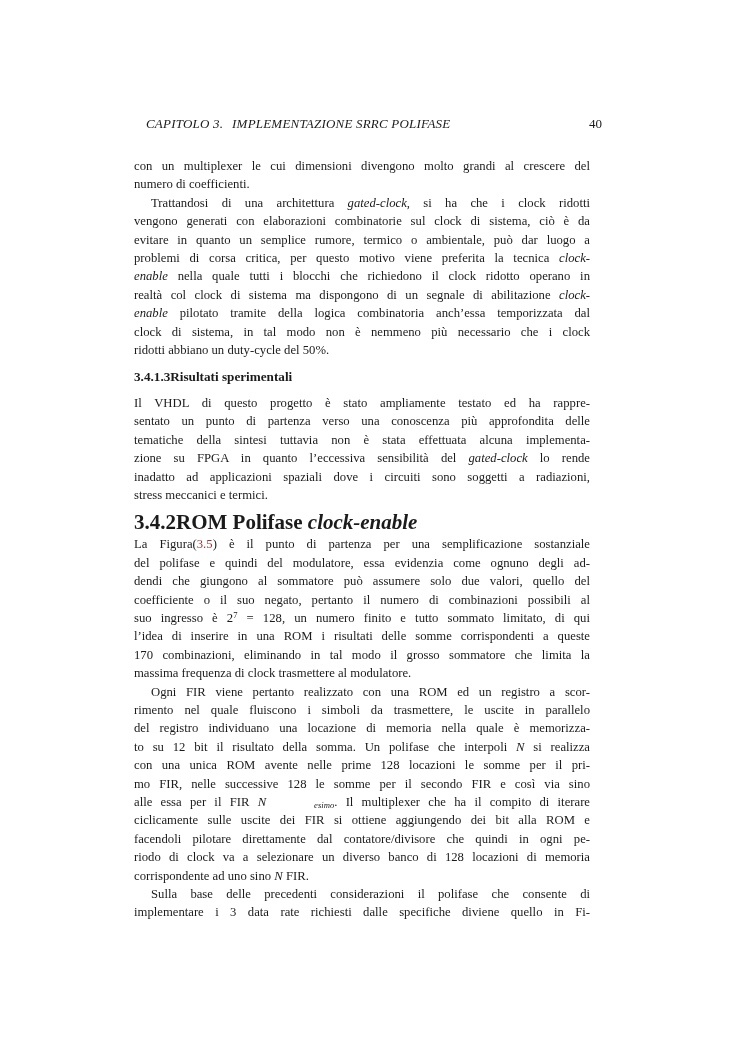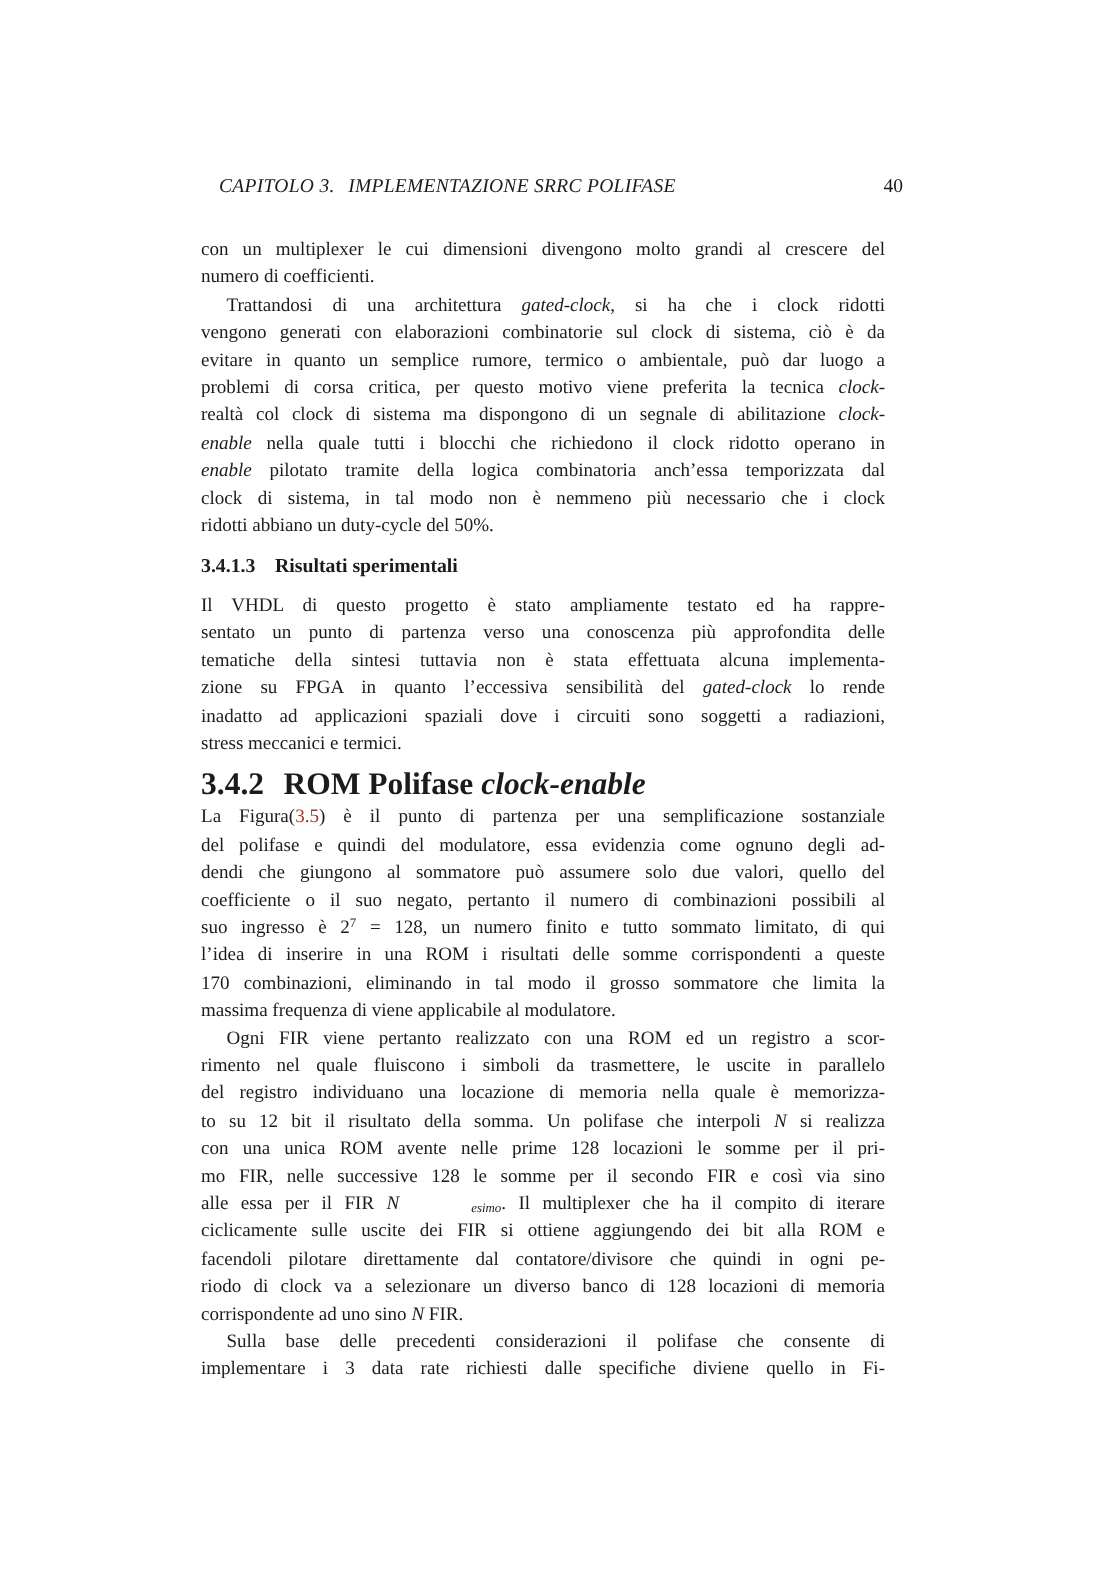--- a/index.html
+++ b/index.html
@@ -61,21 +61,21 @@
   .h2 {
     font-weight: bold;
     font-size: 21px;
     line-height: 20px;
     margin: 8px 0 3px 0;
   }
   .h3 .line, .h2 .line {
     text-align: left;
     text-align-last: left;
   }
-  .hnum { margin-right: 13px; }
+  .hnum { }
   .i { font-style: italic; }
   .link { color: var(--link-color, #9c3333); }
   .sup {
     font-size: 0.68em;
     position: relative;
     top: -0.45em;
     line-height: 0;
   }
   .sub {
     font-size: 0.68em;
@@ -101,22 +101,22 @@
   <div class="text-block">
       <div class="para">
         <div class="line"><span>con un multiplexer le cui dimensioni divengono molto grandi al crescere del</span></div>
         <div class="line end"><span>numero di coefficienti.</span></div>
       </div>
       <div class="para">
         <div class="line indent"><span>Trattandosi di una architettura </span><span class="i">gated-clock</span><span>, si ha che i clock ridotti</span></div>
         <div class="line"><span>vengono generati con elaborazioni combinatorie sul clock di sistema, ciò è da</span></div>
         <div class="line"><span>evitare in quanto un semplice rumore, termico o ambientale, può dar luogo a</span></div>
         <div class="line"><span>problemi di corsa critica, per questo motivo viene preferita la tecnica </span><span class="i">clock-</span></div>
+        <div class="line"><span class="i">enable</span><span> nella quale tutti i blocchi che richiedono il clock ridotto operano in</span></div>
         <div class="line"><span>realtà col clock di sistema ma dispongono di un segnale di abilitazione </span><span class="i">clock-</span></div>
-        <div class="line"><span class="i">enable</span><span> nella quale tutti i blocchi che richiedono il clock ridotto operano in</span></div>
         <div class="line"><span class="i">enable</span><span> pilotato tramite della logica combinatoria anch’essa temporizzata dal</span></div>
         <div class="line"><span>clock di sistema, in tal modo non è nemmeno più necessario che i clock</span></div>
         <div class="line end"><span>ridotti abbiano un duty-cycle del 50%.</span></div>
       </div>
       <div class="h3">
         <div class="line end"><span class="hnum">3.4.1.3</span><span>Risultati sperimentali</span></div>
       </div>
       <div class="para">
         <div class="line"><span>Il VHDL di questo progetto è stato ampliamente testato ed ha rappre-</span></div>
         <div class="line"><span>sentato un punto di partenza verso una conoscenza più approfondita delle</span></div>
@@ -129,21 +129,21 @@
         <div class="line end"><span class="hnum">3.4.2</span><span>ROM Polifase </span><span class="i">clock-enable</span></div>
       </div>
       <div class="para">
         <div class="line"><span>La Figura(</span><span class="link">3.5</span><span>) è il punto di partenza per una semplificazione sostanziale</span></div>
         <div class="line"><span>del polifase e quindi del modulatore, essa evidenzia come ognuno degli ad-</span></div>
         <div class="line"><span>dendi che giungono al sommatore può assumere solo due valori, quello del</span></div>
         <div class="line"><span>coefficiente o il suo negato, pertanto il numero di combinazioni possibili al</span></div>
         <div class="line"><span>suo ingresso è 2</span><span class="sup">7</span><span> = 128, un numero finito e tutto sommato limitato, di qui</span></div>
         <div class="line"><span>l’idea di inserire in una ROM i risultati delle somme corrispondenti a queste</span></div>
         <div class="line"><span>170 combinazioni, eliminando in tal modo il grosso sommatore che limita la</span></div>
-        <div class="line end"><span>massima frequenza di viene applicabile al modulatore.</span></div>
+        <div class="line end"><span>massima frequenza di clock trasmettere al modulatore.</span></div>
       </div>
       <div class="para">
         <div class="line indent"><span>Ogni FIR viene pertanto realizzato con una ROM ed un registro a scor-</span></div>
         <div class="line"><span>rimento nel quale fluiscono i simboli da trasmettere, le uscite in parallelo</span></div>
         <div class="line"><span>del registro individuano una locazione di memoria nella quale è memorizza-</span></div>
         <div class="line"><span>to su 12 bit il risultato della somma. Un polifase che interpoli </span><span class="i">N</span><span> si realizza</span></div>
         <div class="line"><span>con una unica ROM avente nelle prime 128 locazioni le somme per il pri-</span></div>
         <div class="line"><span>mo FIR, nelle successive 128 le somme per il secondo FIR e così via sino</span></div>
         <div class="line"><span>alle essa per il FIR </span><span class="i">N</span><span class="sub">esimo</span><span>. Il multiplexer che ha il compito di iterare</span></div>
         <div class="line"><span>ciclicamente sulle uscite dei FIR si ottiene aggiungendo dei bit alla ROM e</span></div>

